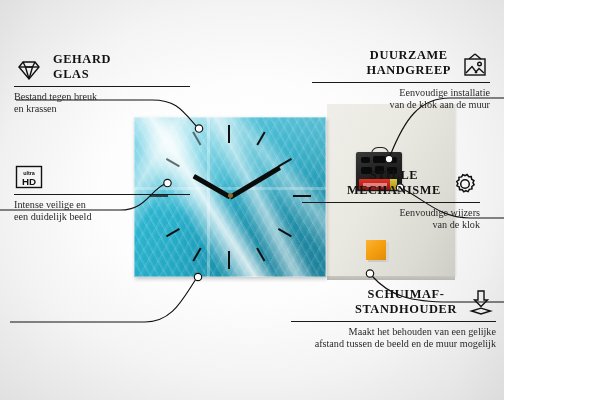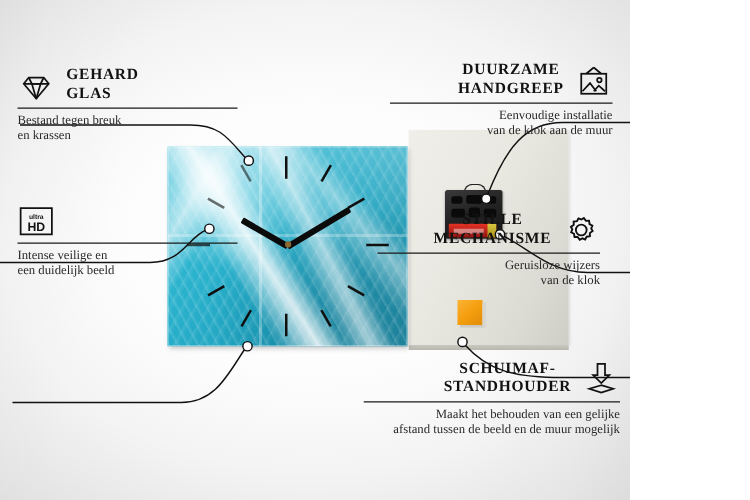--- a/index.html
+++ b/index.html
@@ -417,21 +417,21 @@
                      L15 19.9 L13.3 17.7 L10.9 17.8 L10.5 15.2 L8.3 14 L9.2 11.8
                      L8.1 9.8 L10.3 8.1 L10.2 5.7 L12.8 5.3 Z" transform="translate(-2.5,1.5) scale(1.02)"></path>
             <circle cx="14" cy="14" r="4.3"></circle>
           </g>
         </svg>
       </span>
       <span class="ftitle">STILLE
 MECHANISME</span>
     </div>
     <div class="rule"></div>
-    <div class="fsub">Geruisloze wijzers
+    <div class="fsub">Eenvoudige wijzers
 van de klok</div>
   </div>
 
   <div class="feature right" id="f-spacer">
     <div class="head">
       <span class="ficon">
         <svg width="28" height="28" viewBox="0 0 28 28">
           <g fill="none" stroke="#111" stroke-width="1.4">
             <path d="M11 2 L11 11 L7.5 11 L14 17.5 L20.5 11 L17 11 L17 2 Z"></path>
             <path d="M14 19.2 L4.5 22 L14 25 L23.5 22 Z"></path>

